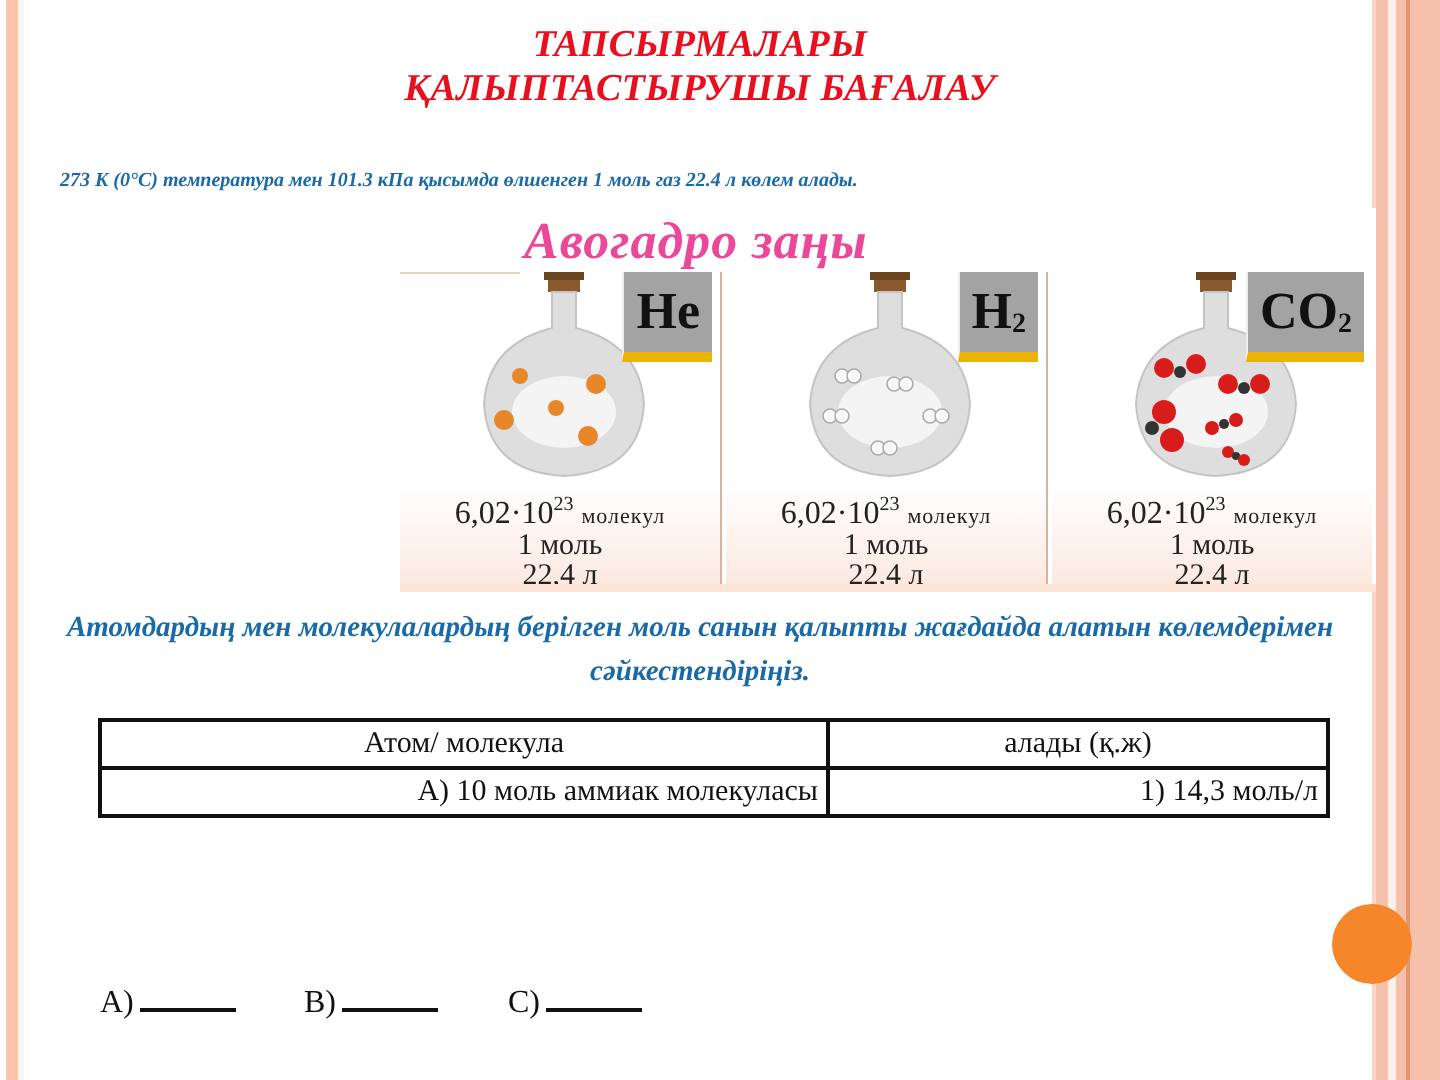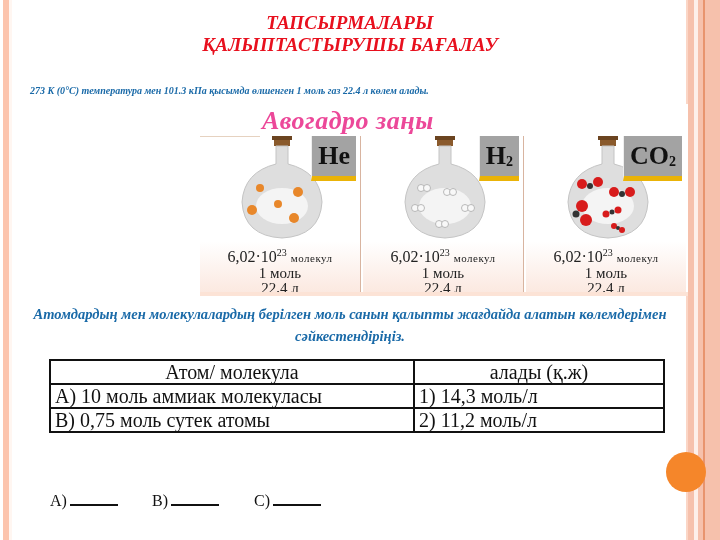--- a/index.html
+++ b/index.html
@@ -63,24 +63,24 @@
     .caption-bottom { position: absolute; left: 0; top: 188px; width: 488px; height: 4px; background: #fce3d6; }
 
     .question {
       position: absolute; left: 30px; top: 303px; width: 640px;
       color: #1a6aa8; font-style: italic; font-weight: bold;
       font-size: 14.5px; line-height: 22px; text-align: center;
     }
     table.match {
       position: absolute; left: 49px; top: 359px; width: 616px;
       border-collapse: collapse; font-family: "Liberation Serif", serif;
-      font-size: 20px; color: #111;
+      font-size: 15px; color: #111;
     }
     table.match td, table.match th {
-      border: 2px solid #111; height: 22px; padding: 0 4px; line-height: 22px;
+      border: 2px solid #111; height: 22px; padding: 0 4px; line-height: 22px; text-align: right;
     }
     table.match th { font-weight: normal; text-align: center; }
     table.match th.c1 { width: 354px; }
     .answers {
       position: absolute; left: 50px; top: 490px;
       font-family: "Liberation Serif", serif; font-size: 16px; color: #111;
       display: flex; gap: 0;
     }
     .ans { width: 102px; display: flex; align-items: baseline; }
     .ans .blank { display: inline-block; width: 48px; border-bottom: 2px solid #111; margin-left: 3px; height: 14px; }
@@ -194,24 +194,20 @@
 <table class="match">
   <tbody>
       <tr>
     <th class="c1">Атом/ молекула</th>
     <th>алады (қ.ж)</th>
   </tr>
   <tr>
     <td>А) 10 моль аммиак молекуласы</td>
     <td>1) 14,3 моль/л</td>
   </tr>
-  <tr>
-    <td>В) 0,75 моль сутек атомы</td>
-    <td>2) 11,2 моль/л</td>
-  </tr>
 </tbody>
   </table>
 
 <div class="answers">
   <div class="ans">
     <span>А)</span>
     <span class="blank"></span>
   </div>
   <div class="ans">
     <span>В)</span>

